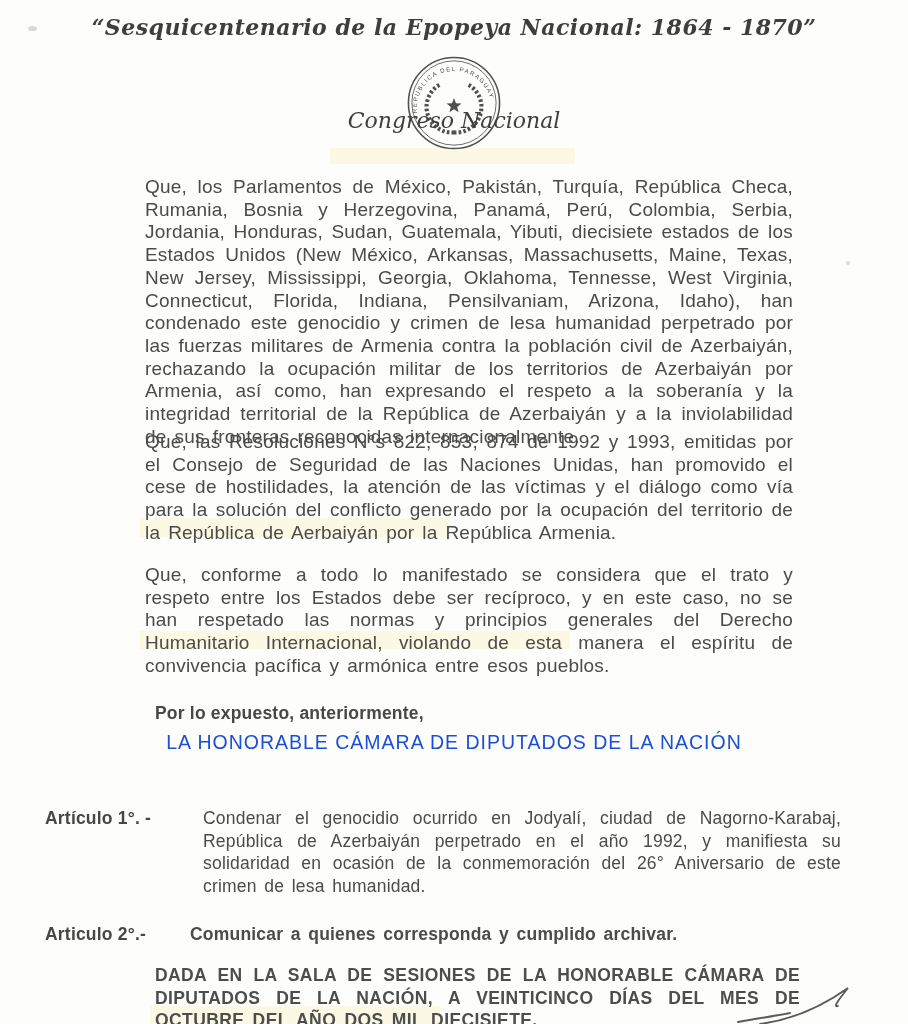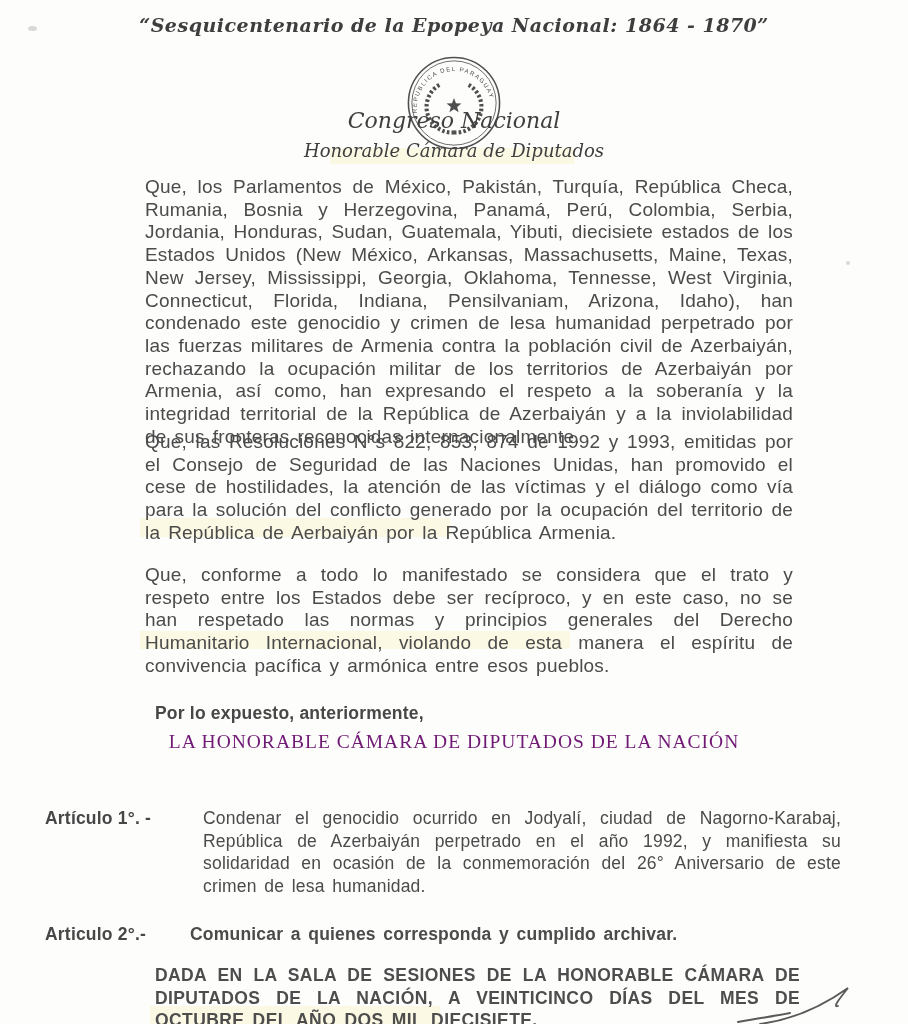--- a/index.html
+++ b/index.html
@@ -11,21 +11,21 @@
     overflow:hidden;
     font-family:"Liberation Sans",sans-serif;
     color:#4a4a4a;
   }
   
   .motto{
     position:absolute;top:14px;left:0;right:0;
     text-align:center;
     font-family:"DejaVu Serif",serif;
     font-style:italic;font-weight:600;
-    font-size:19px;letter-spacing:.5px;
+    font-size:22px;letter-spacing:.5px;
     color:#3e3e3e;
   }
   .seal{
     position:absolute;top:54px;left:50%;
     transform:translateX(-50%);
     width:98px;height:98px;
   }
   .org1,.org2{
     position:absolute;left:0;right:0;text-align:center;
     font-family:"DejaVu Serif",serif;font-style:italic;
@@ -45,21 +45,21 @@
   .p2{top:431px;}
   .p3{top:564px;}
   .expuesto{
     position:absolute;top:664px;left:155px;
     font-size:17.5px;font-weight:bold;color:#474747;
     letter-spacing:.2px;
     margin-top:39px;
   }
   .heading,.declara{
     position:absolute;left:0;right:0;text-align:center;
-    font-size:19.5px;color:#701a75;letter-spacing:1px;font-family:Liberation Serif, serif;
+    font-size:19.5px;color:#1d4ed8;letter-spacing:1px;
   }
   .heading{top:731px;}
   .declara{top:782px;letter-spacing:1.5px;}
   
   .article{
     position:absolute;left:45px;width:748px;
     display:flex;align-items:flex-start;
     font-size:17.5px;line-height:22.7px;
   }
   .art1{top:807px;gap:48px;}
@@ -116,21 +116,20 @@
     <circle cx="50" cy="50" r="43" fill="none" stroke="#5a5a5a" stroke-width="0.9"></circle>
     <text font-size="6.2" font-family="Liberation Sans, sans-serif" fill="#4f4f4f" letter-spacing="1.4">
       <textPath href="#sealArc" startOffset="4">REPUBLICA DEL PARAGUAY</textPath>
     </text>
     <path d="M 50,80 A 26,26 0 0 1 36,31" fill="none" stroke="#4f4f4f" stroke-width="4.2" stroke-dasharray="2.6 2.2"></path>
     <path d="M 50,80 A 26,26 0 0 0 64,31" fill="none" stroke="#4f4f4f" stroke-width="4.2" stroke-dasharray="2.6 2.2"></path>
     <polygon points="50,45 52,50.25 57.6,50.5 53.23,54.05 54.7,59.5 50,56.4 45.3,59.5 46.77,54.05 42.4,50.5 48,50.25" fill="#4f4f4f"></polygon>
   </svg>
 
   <div class="org1">Congreso Nacional</div>
-  <div class="org2">Honorable Cámara de Diputados</div>
 
   <div class="para p1">Que, los Parlamentos de México, Pakistán, Turquía, República Checa, Rumania, Bosnia y Herzegovina, Panamá, Perú, Colombia, Serbia, Jordania, Honduras, Sudan, Guatemala, Yibuti, diecisiete estados de los Estados Unidos (New México, Arkansas, Massachusetts, Maine, Texas, New Jersey, Mississippi, Georgia, Oklahoma, Tennesse, West Virginia, Connecticut, Florida, Indiana, Pensilvaniam, Arizona, Idaho), han condenado este genocidio y crimen de lesa humanidad perpetrado por las fuerzas militares de Armenia contra la población civil de Azerbaiyán, rechazando la ocupación militar de los territorios de Azerbaiyán por Armenia, así como, han expresando el respeto a la soberanía y la integridad territorial de la República de Azerbaiyán y a la inviolabilidad de sus fronteras reconocidas internacionalmente.</div>
   <div class="para p2">Que, las Resoluciones N°s 822, 853, 874 de 1992 y 1993, emitidas por el Consejo de Seguridad de las Naciones Unidas, han promovido el cese de hostilidades, la atención de las víctimas y el diálogo como vía para la solución del conflicto generado por la ocupación del territorio de la República de Aerbaiyán por la República Armenia.</div>
   <div class="para p3">Que, conforme a todo lo manifestado se considera que el trato y respeto entre los Estados debe ser recíproco, y en este caso, no se han respetado las normas y principios generales del Derecho Humanitario Internacional, violando de esta manera el espíritu de convivencia pacífica y armónica entre esos pueblos.</div>
 
   <div class="expuesto">Por lo expuesto, anteriormente,</div>
 
   <div class="heading">LA HONORABLE CÁMARA DE DIPUTADOS DE LA NACIÓN</div>
 
   <div class="article art1">

